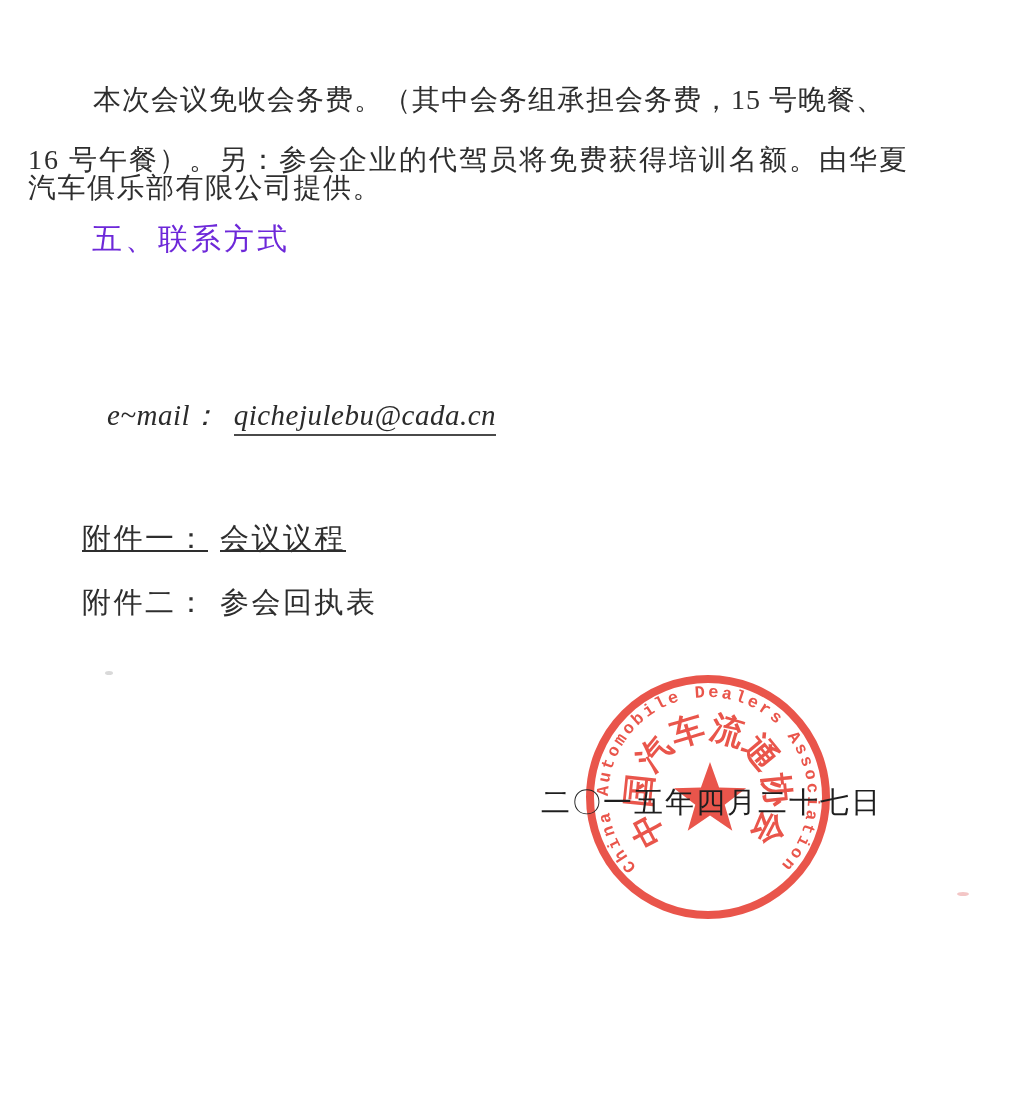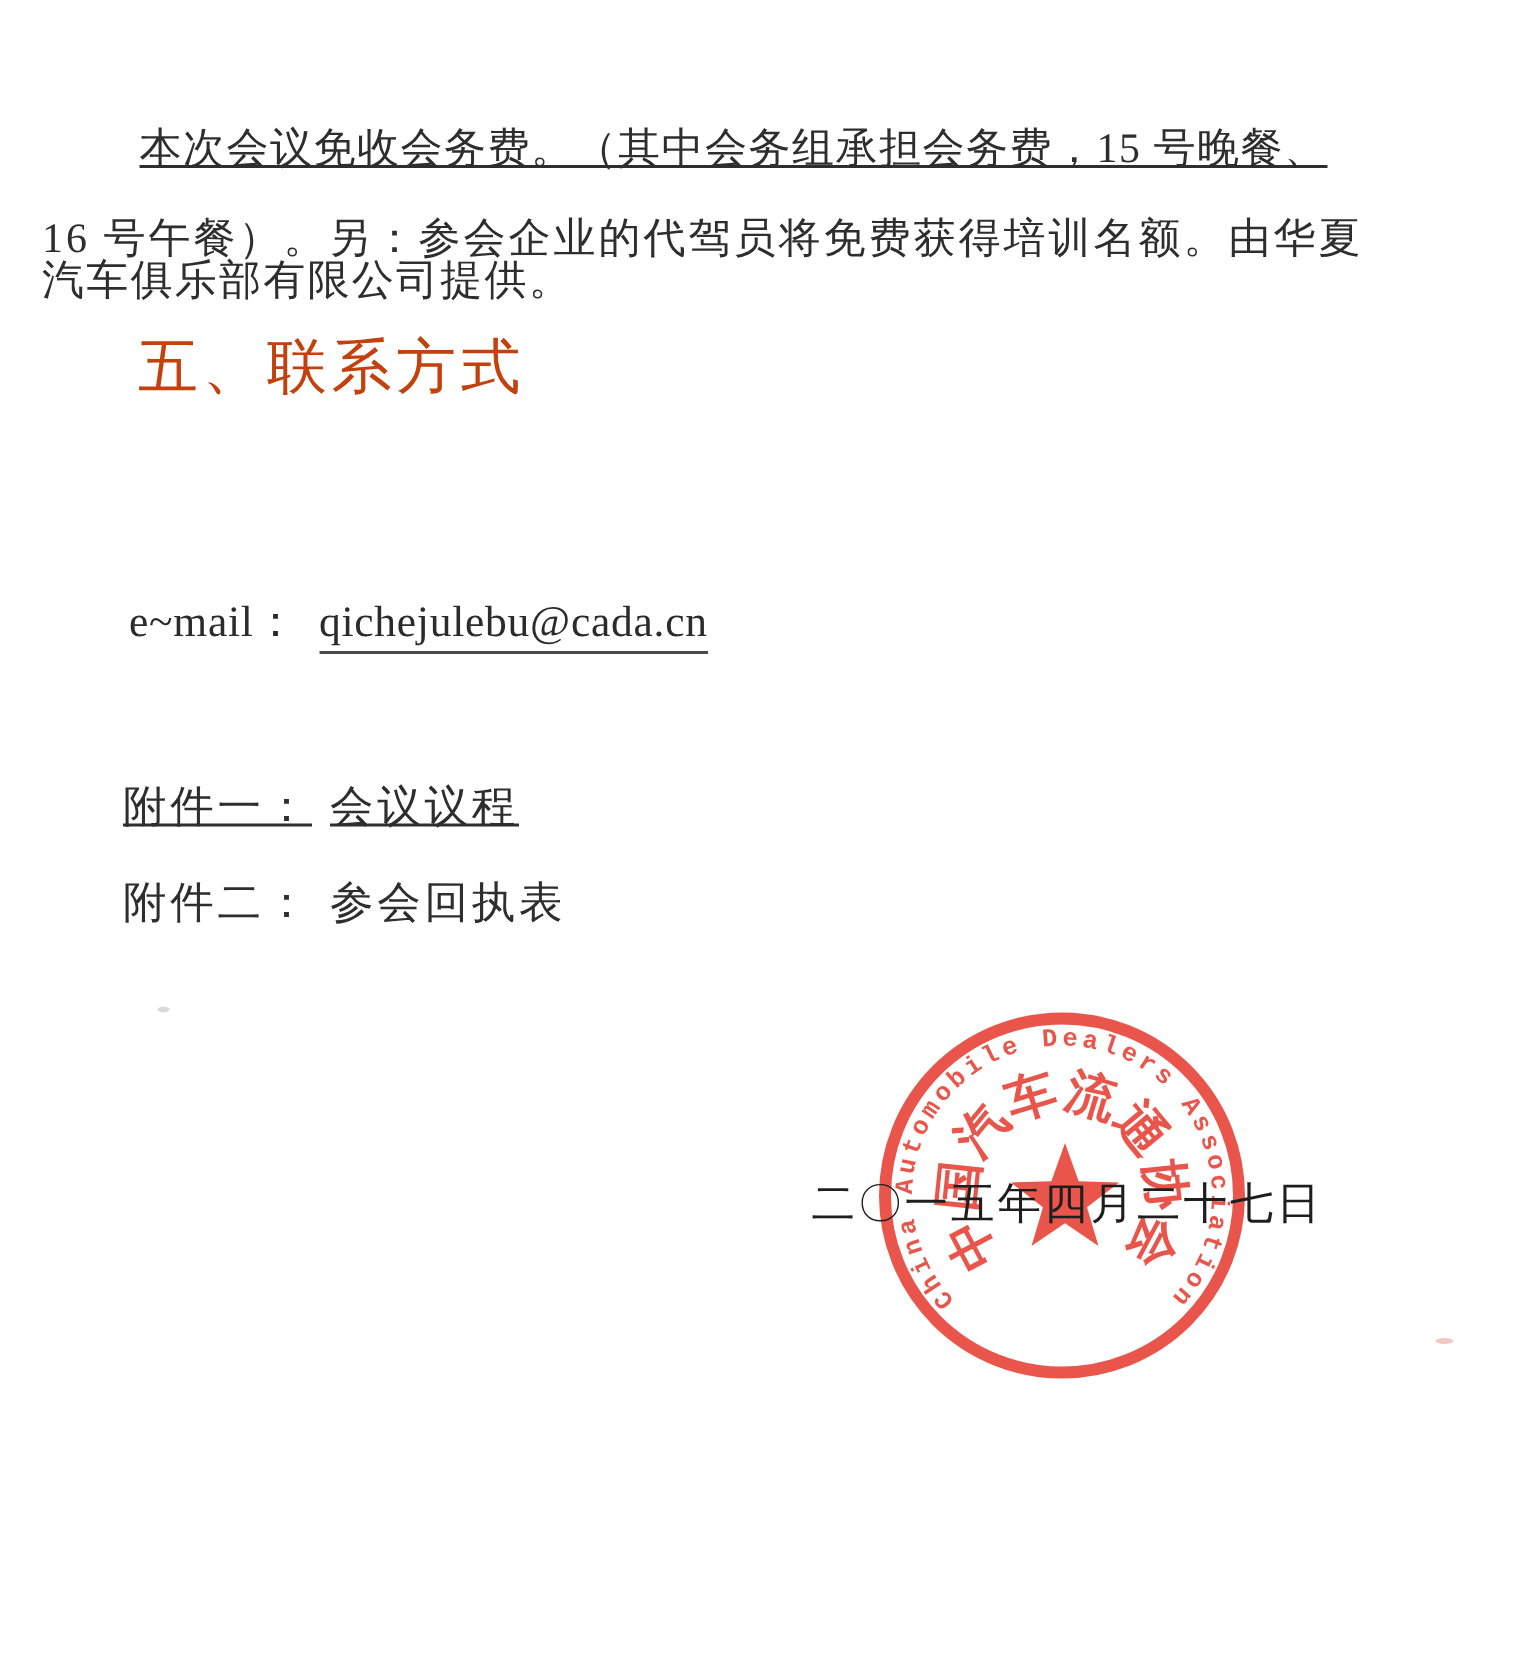--- a/index.html
+++ b/index.html
@@ -22,23 +22,23 @@
     line-height: 1.15;
   }
   .para {
     font-size: 28px;
     color: #2e2e2e;
   }
   .para.l1 { letter-spacing: 1px; }
   .para.l2 { letter-spacing: 2px; }
   .para.l3 { letter-spacing: 1.5px; }
   .contact {
-    font-size: 40px;
+    font-size: 30px;
     letter-spacing: 3px;
-    color: #c2410c;
+    color: #6d28d9;
   }
   .numbers {
     letter-spacing: 0.5px;
   }
   .email-line {
     font-size: 29px;
     letter-spacing: 0.5px;
   }
   .email-value {
     border-bottom: 2px solid #4a4a4a;
@@ -99,29 +99,29 @@
     height: 4px;
     background: #f3c6c6;
     border-radius: 50%;
   }
 </style>
 </head>
 <body>
 
 <div class="page">
 
-  <div class="line para l1" style="left:93px; top:84px;text-decoration:underline;">本次会议免收会务费。（其中会务组承担会务费，15 号晚餐、</div>
+  <div class="line para l1" style="left:93px; top:84px;">本次会议免收会务费。（其中会务组承担会务费，15 号晚餐、</div>
   <div class="line para l2" style="left:28px; top:144px;">16 号午餐）。另：参会企业的代驾员将免费获得培训名额。由华夏</div>
   <div class="line para l3" style="left:28px; top:172px;">汽车俱乐部有限公司提供。</div>
 
   <div class="line contact" style="left:92px; top:222px;">五、联系方式</div>
 
 
 
-  <div class="line email-line" style="left:86px; top:399px;">
+  <div class="line email-line" style="left:107px; top:399px;font-style:italic;">
     <span>e~mail：</span><span class="email-value">qichejulebu@cada.cn</span>
   </div>
 
   <div class="line attach" style="left:82px; top:522px;text-decoration:underline;">
     <span>附件一：</span><span class="title">会议议程</span>
   </div>
 
   <div class="line attach" style="left:82px; top:586px;">
     <span>附件二：</span><span class="title">参会回执表</span>
   </div>

